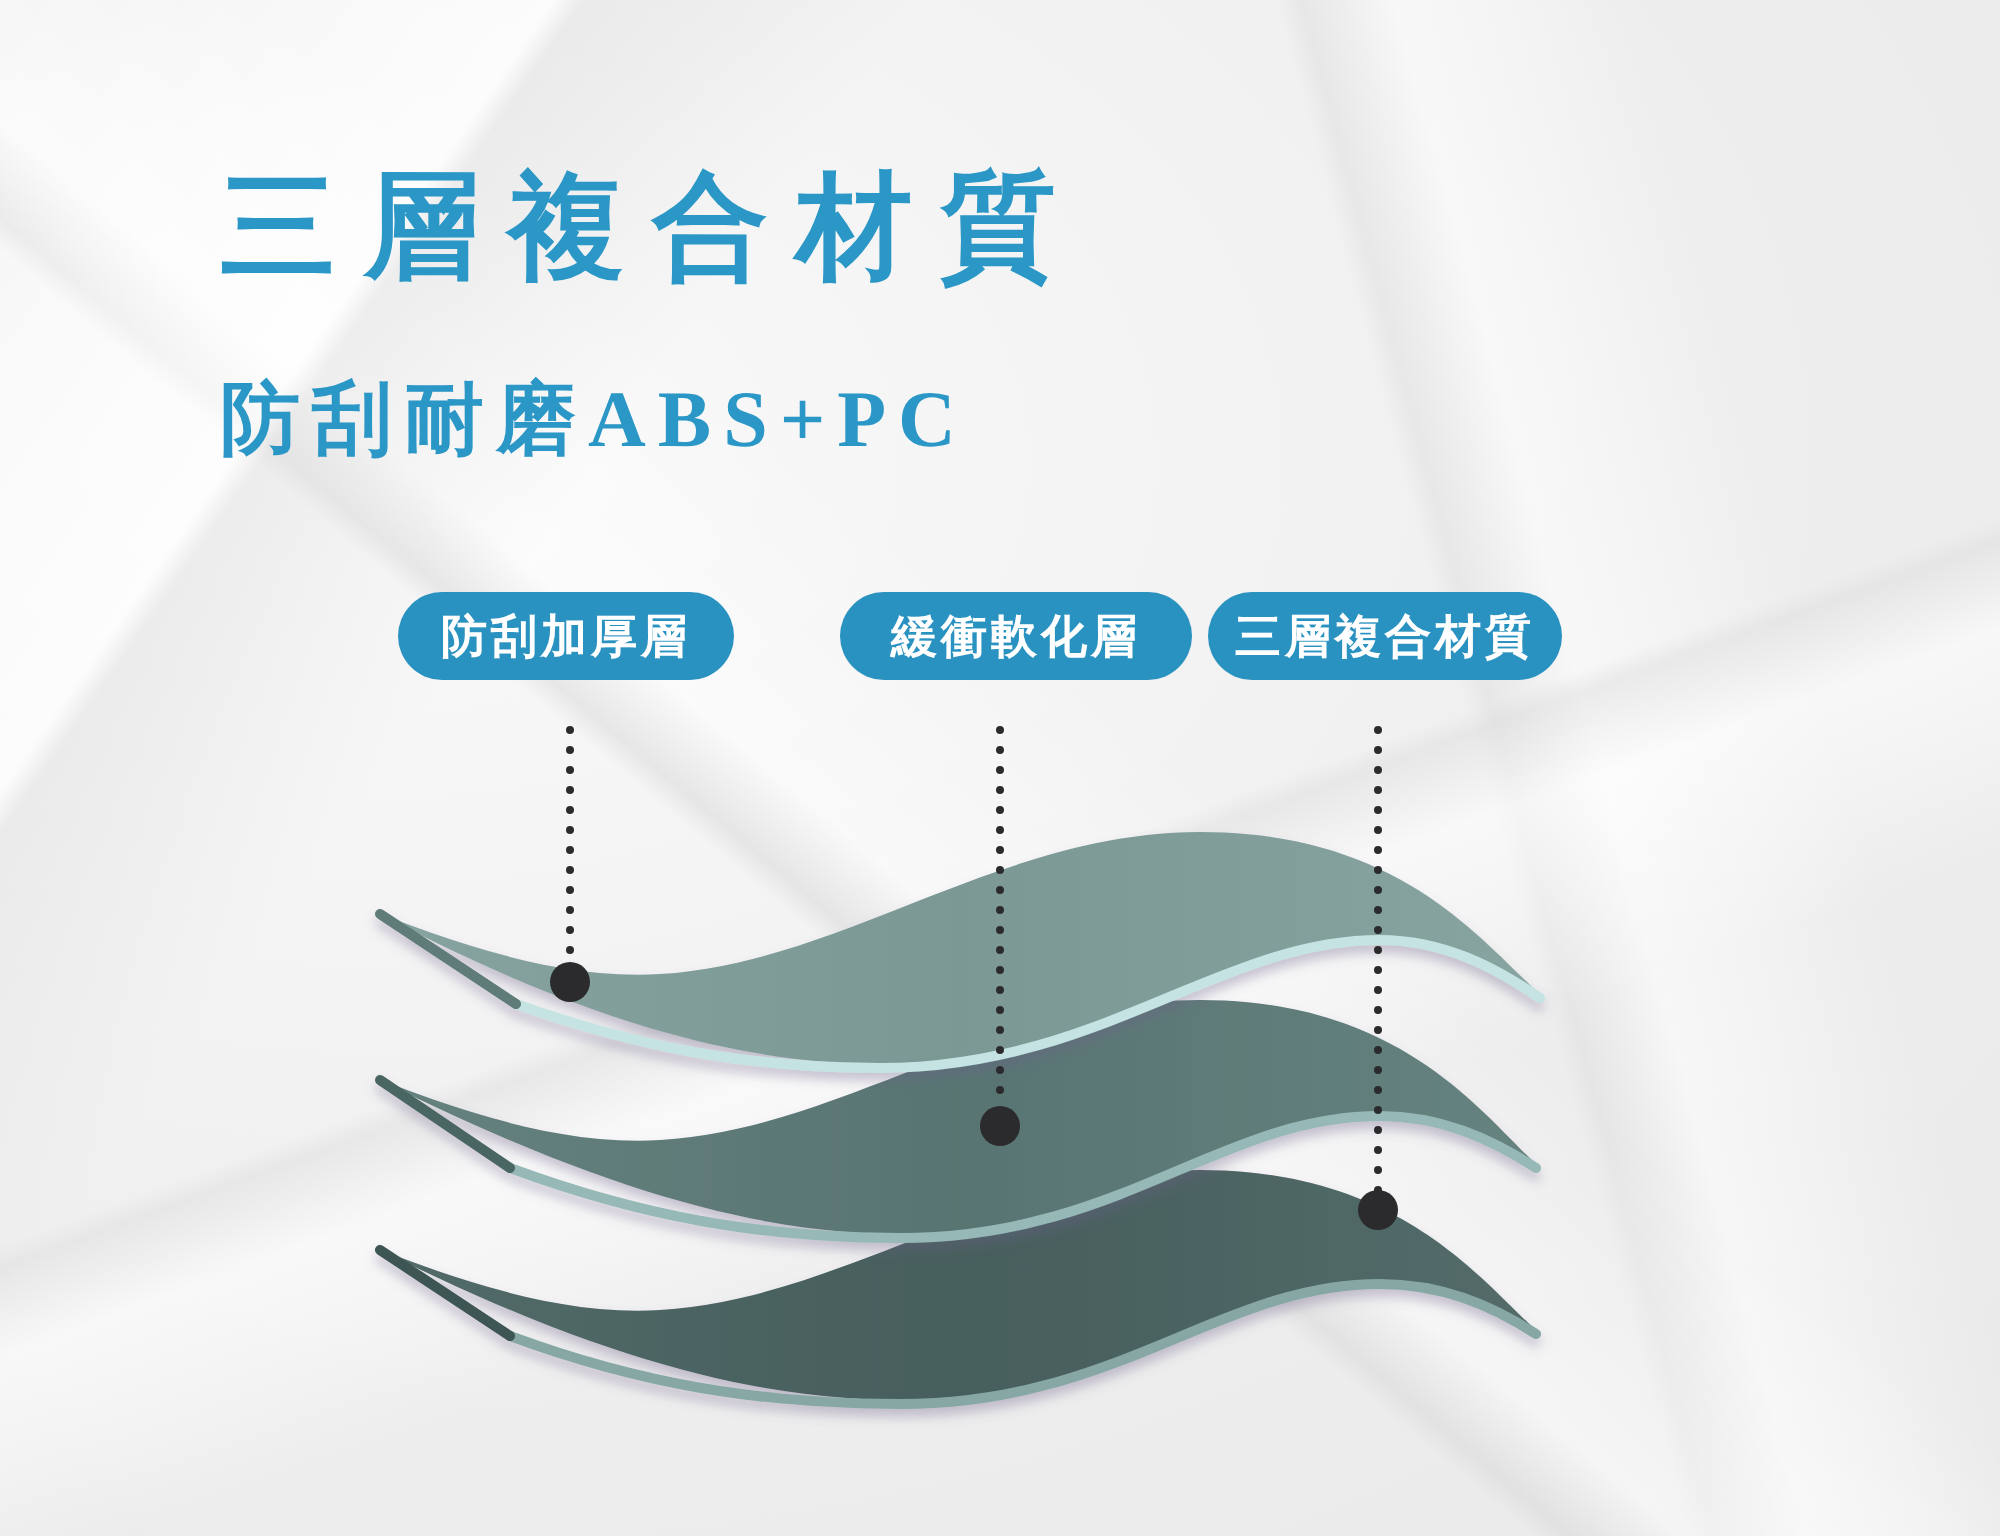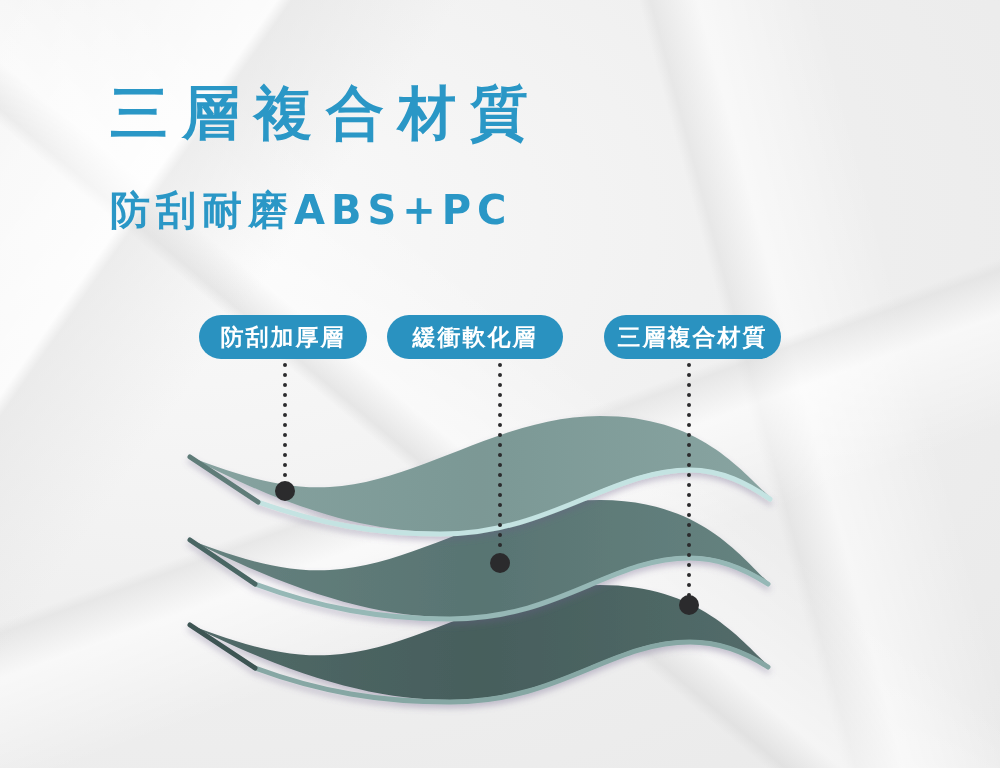--- a/index.html
+++ b/index.html
@@ -18,33 +18,32 @@
       radial-gradient(ellipse at 20% 30%, #fafafa 0%, #eeeeee 60%, #e9e9e9 100%);
   }
   .title {
     position: absolute; left: 110px; top: 78px;
     font-size: 58px; font-weight: bold; color: #2a97c6;
     letter-spacing: 14px; line-height: 70px; white-space: nowrap;
   }
   .subtitle {
     position: absolute; left: 110px; top: 185px;
     font-size: 40px; font-weight: bold; color: #2a97c6;
-    letter-spacing: 6px; line-height: 50px; white-space: nowrap;
+    letter-spacing: 6px; line-height: 50px; white-space: nowrap; font-family: Liberation Serif, serif;
   }
   .pill {
     position: absolute; top: 296px; height: 44px;
     background: #2a92c0; border-radius: 22px;
     color: #ffffff; font-weight: bold; font-size: 23px;
     display: flex; align-items: center; justify-content: center;
     letter-spacing: 2px; white-space: nowrap;
     box-sizing: border-box;
-    margin-top: 19px;
   }
   .pill-1 { left: 199px; width: 168px; }
-  .pill-2 { left: 387px; width: 176px; }
+  .pill-2 { left: 420px; width: 176px; }
   .pill-3 { left: 604px; width: 177px; }
   svg.layers { position: absolute; left: 0; top: 0; width: 1000px; height: 768px; }
 </style>
 </head>
 <body>
 
 <div class="paper"></div>
 
 <div class="title">三層複合材質</div>
 <div class="subtitle">防刮耐磨ABS+PC</div>

